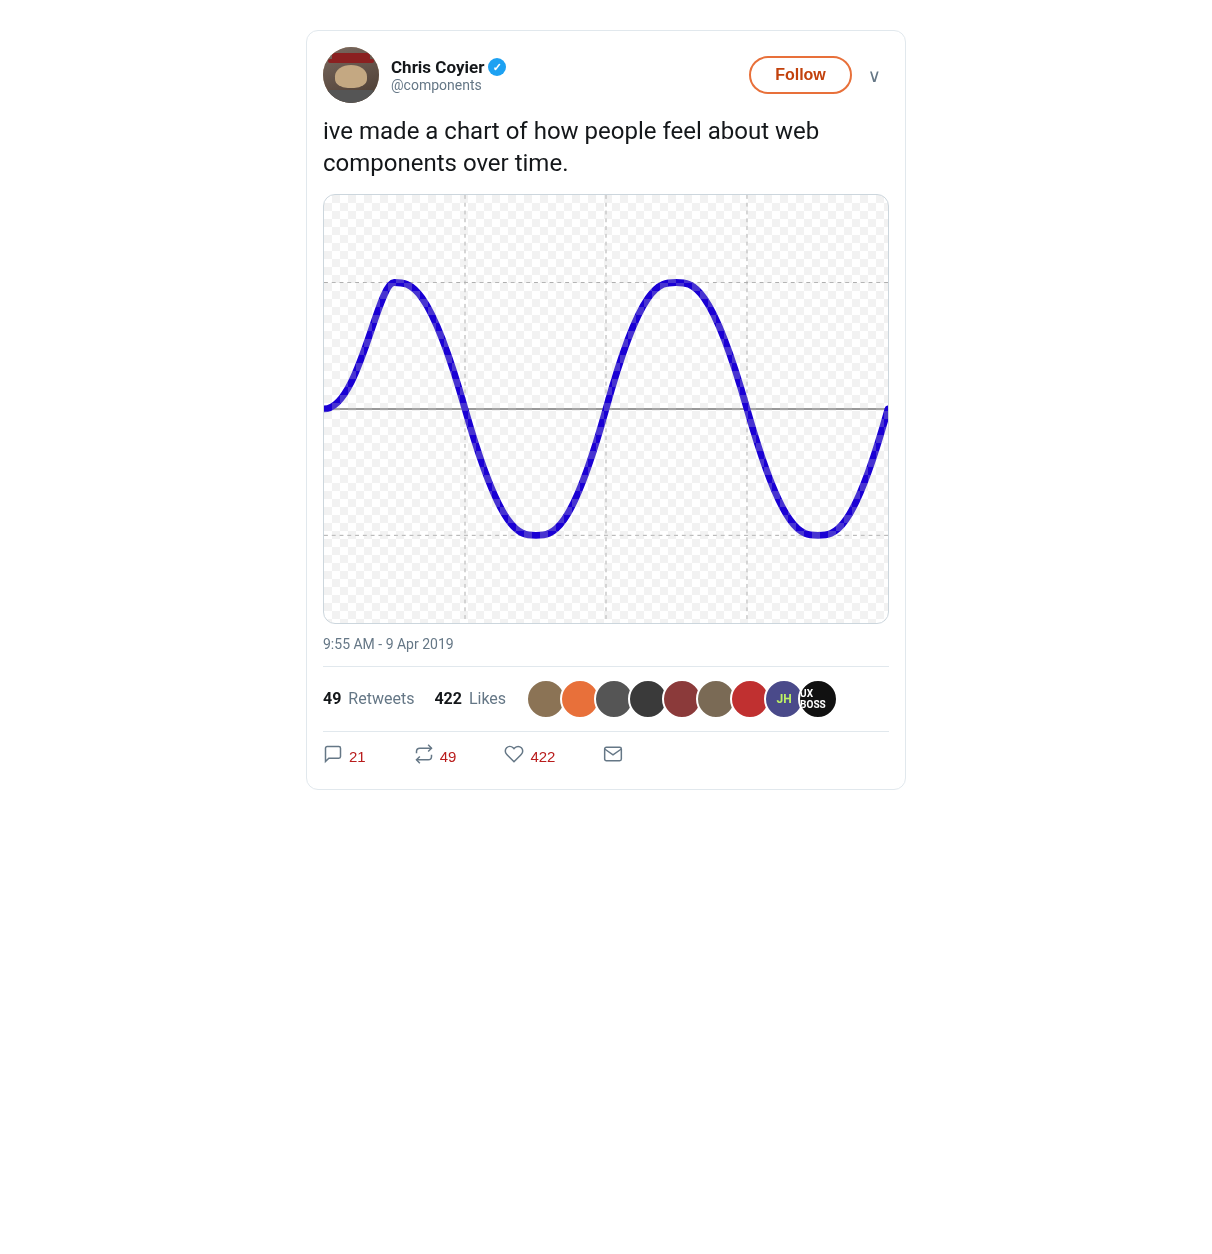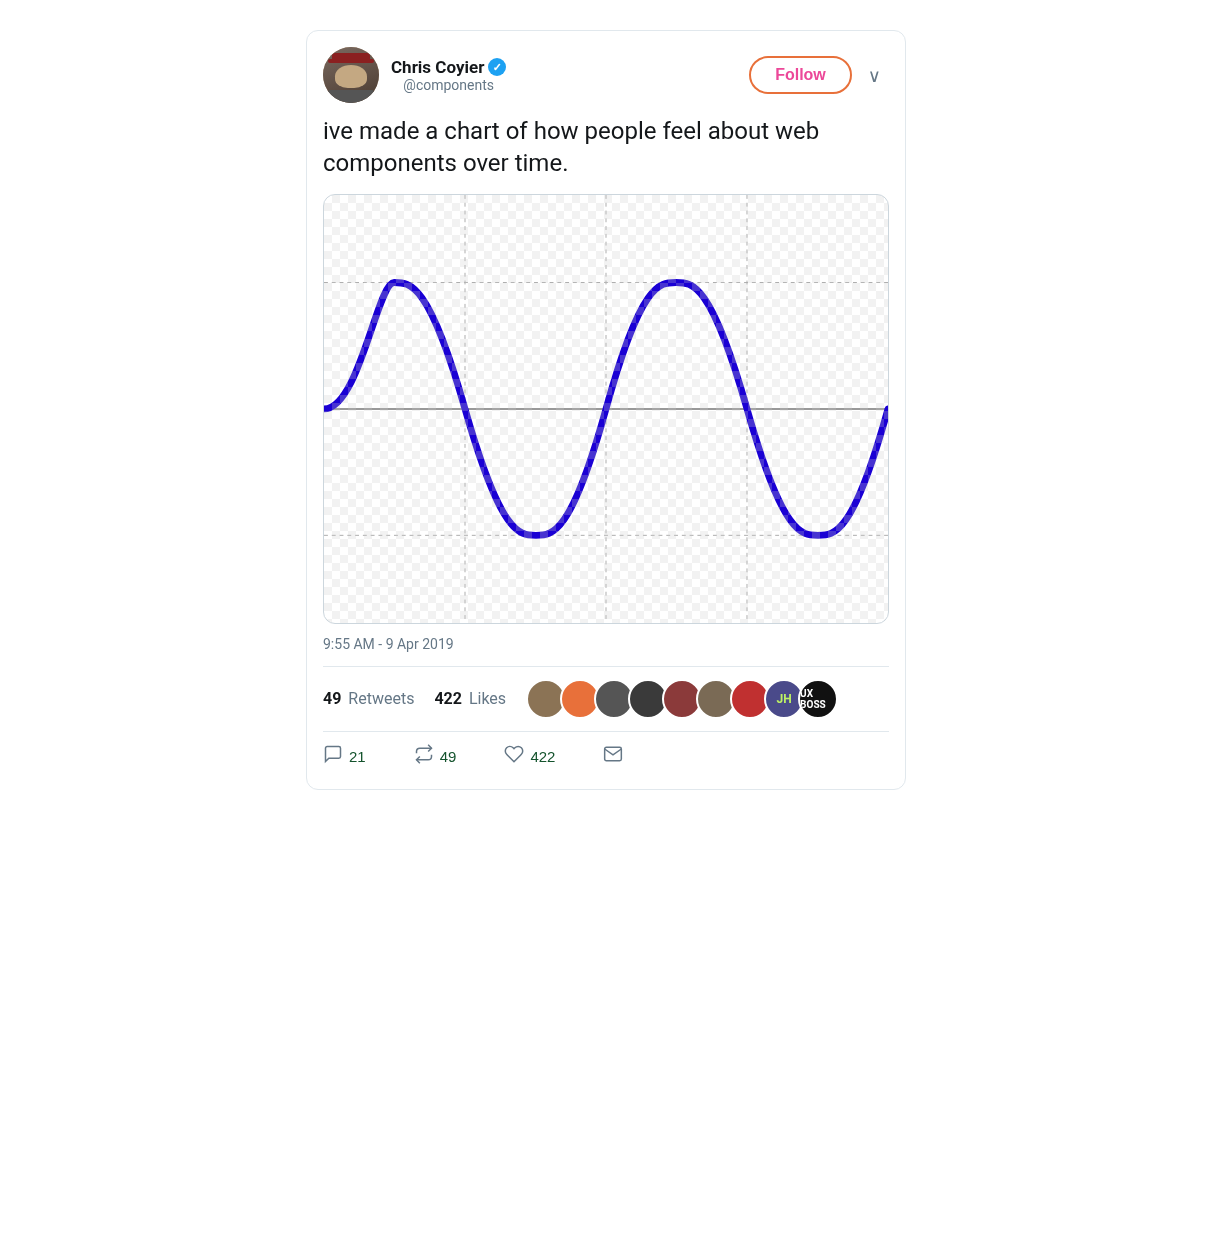--- a/index.html
+++ b/index.html
@@ -36,21 +36,20 @@
       height: 56px;
       border-radius: 50%;
       background: #c0a080;
       overflow: hidden;
       flex-shrink: 0;
       position: relative;
     }
     .user-info {
       display: flex;
       flex-direction: column;
-      align-items: center;
     }
     .user-name-row {
       display: flex;
       align-items: center;
       gap: 4px;
     }
     .user-name {
       font-size: 17px;
       font-weight: 700;
       color: #14171a;
@@ -73,21 +72,21 @@
     }
     .tweet-header-right {
       display: flex;
       align-items: center;
       gap: 8px;
     }
     .follow-button {
       border: 2px solid #e8703a;
       border-radius: 9999px;
       padding: 8px 24px;
-      color: #ec4899;
+      color: #c2410c;
       font-weight: 700;
       font-size: 16px;
       background: transparent;
       cursor: pointer;
     }
     .more-icon {
       color: #657786;
       font-size: 18px;
       cursor: pointer;
       padding: 4px 8px;
@@ -188,21 +187,21 @@
       font-size: 15px;
       cursor: pointer;
       border: none;
       background: transparent;
     }
     .action-icon {
       font-size: 20px;
     }
     .action-count {
       font-size: 15px;
-      color: #14532d;
+      color: #b91c1c;
     }
   </style>
 </head>
 <body>
 
 <div class="tweet-card">
 
   <div class="tweet-header">
     <div class="tweet-header-left">
       <div class="avatar">

